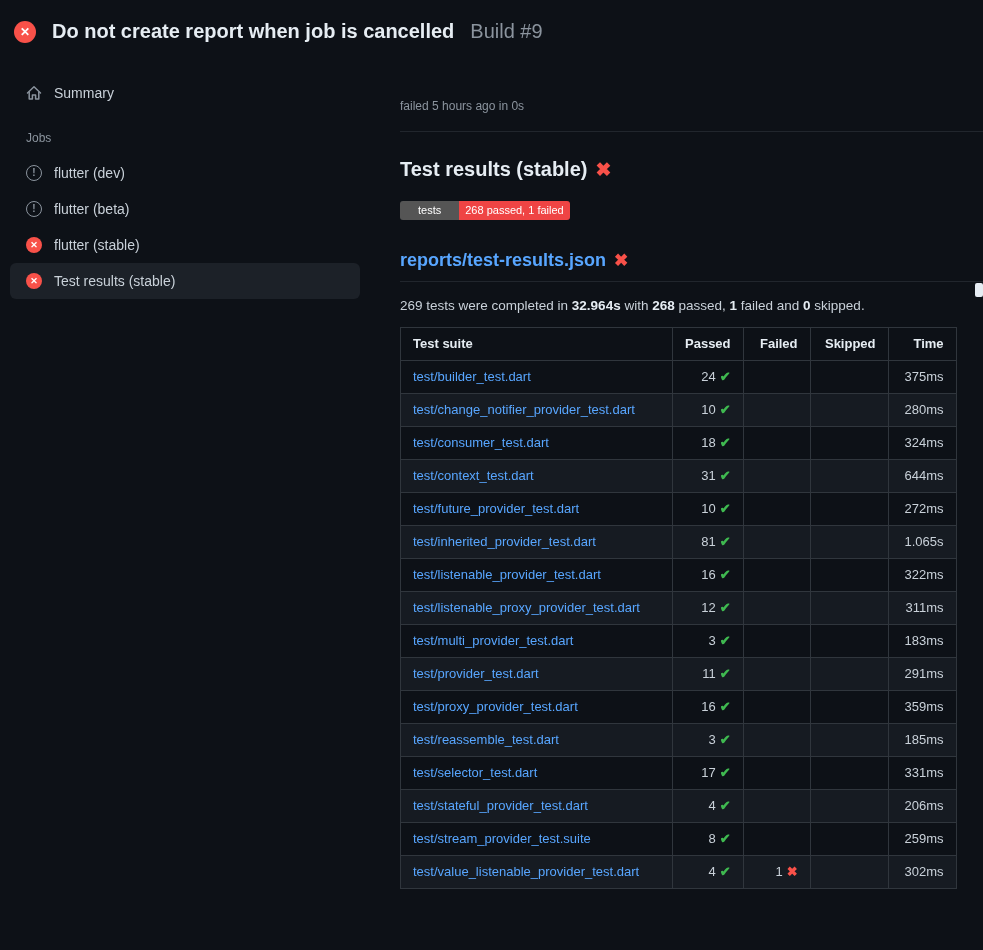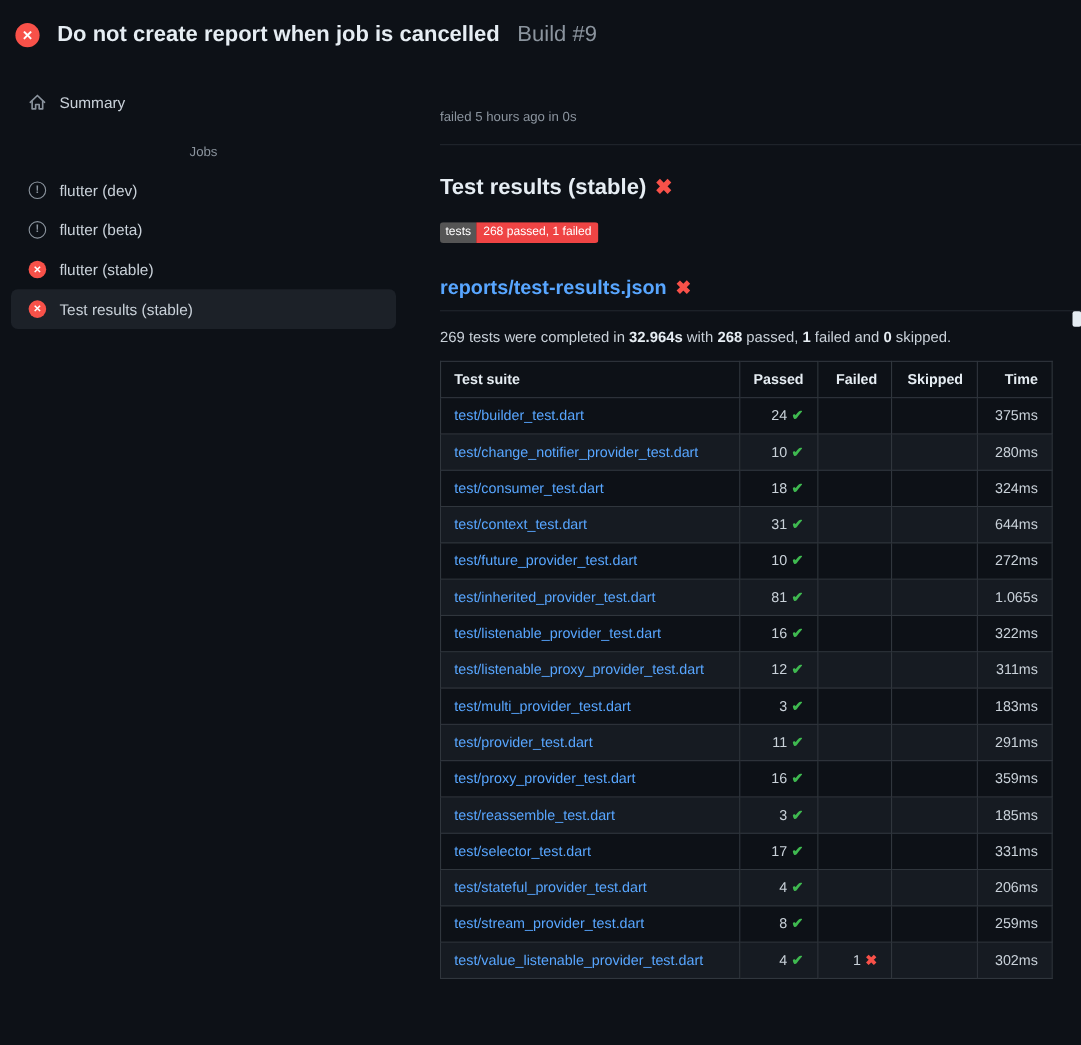--- a/index.html
+++ b/index.html
@@ -29,41 +29,41 @@
   .status-circle.cancelled {
     background:transparent; color:#8b949e;
     border:1.5px solid #8b949e; font-size:10px;
     width:16px; height:16px;
   }
 
   
   .layout { display:flex; align-items:flex-start; }
 
   
-  .sidebar { width:370px; flex:0 0 370px; padding-top:16px;text-align:center; }
+  .sidebar { width:370px; flex:0 0 370px; padding-top:16px; }
   .side-item {
     display:flex; align-items:center; gap:12px;
     padding:10px 16px; margin:0 10px; border-radius:6px;
     font-size:14px; color:#c9d1d9; cursor:pointer;
   }
   .side-item.selected { background:#1c2128; }
   .side-item .icon-box { width:16px; height:16px; display:inline-flex; align-items:center; justify-content:center; }
   .jobs-heading { color:#8b949e; font-size:12px; padding:20px 26px 10px 26px; }
 
   
   main { flex:1; min-width:0; padding:34px 0 0 30px; }
   .breadcrumb { font-size:14px; font-weight:700; color:#e6edf3; }
   .run-meta { font-size:12px; color:#8b949e; margin-top:6px; }
   .divider { border:none; border-top:1px solid #21262d; margin:18px 0 0 0; }
 
   .section-heading { display:flex; align-items:center; margin:26px 0 0 0; font-size:20px; font-weight:700; color:#e6edf3; }
   .x-mark { color:#f85149; font-weight:700; font-size:0.95em; margin-left:8px; }
 
   .badge { display:inline-flex; margin-top:20px; font-size:11px; font-weight:400; color:#ffffff; border-radius:3px; overflow:hidden; line-height:1; }
-  .badge-label { padding:4px 5px; }
+  .badge-label { padding:4px 18px; }
   .badge-value { padding:4px 6px; }
 
   .report-heading {
     display:flex; align-items:center; margin:30px 0 0 0;
     font-size:18px; font-weight:700;
     padding-bottom:10px; border-bottom:1px solid #21262d;
   }
   .report-link { color:#58a6ff; text-decoration:none; cursor:pointer; }
 
   .summary-line { margin:16px 0 0 0; font-size:13.5px; color:#c9d1d9; }
@@ -258,21 +258,21 @@
               <td class="col-num">331ms</td>
             </tr>
             <tr>
               <td class="col-suite"><a class="suite-link">test/stateful_provider_test.dart</a></td>
               <td class="col-num"><span>4</span><span class="mini-icon pass">✔</span></td>
               <td class="col-num"></td>
               <td class="col-num"></td>
               <td class="col-num">206ms</td>
             </tr>
             <tr>
-              <td class="col-suite"><a class="suite-link">test/stream_provider_test.dart</a></td>
+              <td class="col-suite"><a class="suite-link">test/stream_provider_test.suite</a></td>
               <td class="col-num"><span>8</span><span class="mini-icon pass">✔</span></td>
               <td class="col-num"></td>
               <td class="col-num"></td>
               <td class="col-num">259ms</td>
             </tr>
             <tr>
               <td class="col-suite"><a class="suite-link">test/value_listenable_provider_test.dart</a></td>
               <td class="col-num"><span>4</span><span class="mini-icon pass">✔</span></td>
               <td class="col-num"><span>1</span><span class="mini-icon fail">✖</span></td>
               <td class="col-num"></td>

